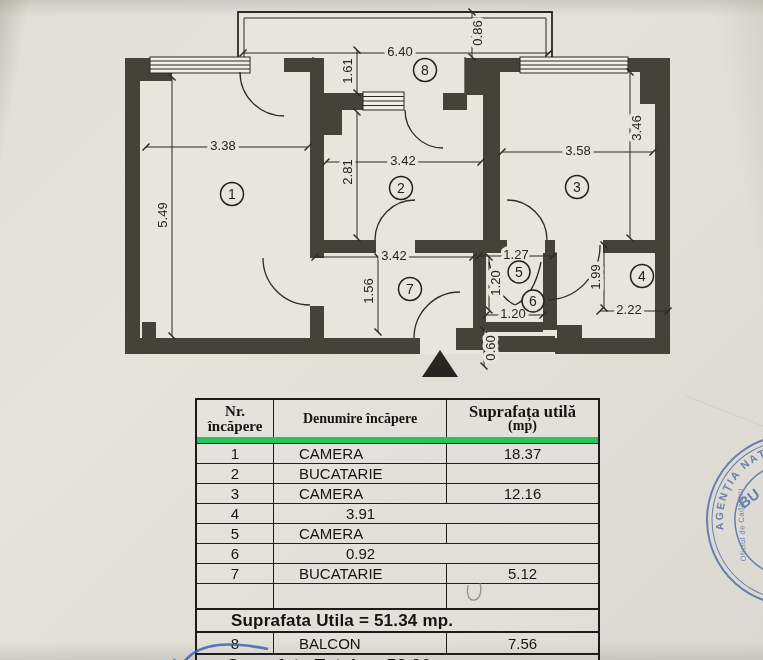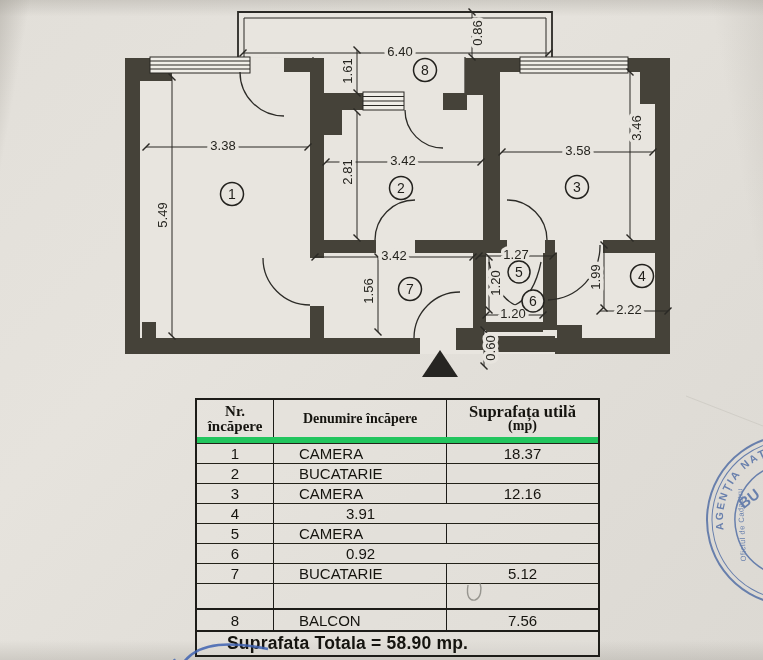--- a/index.html
+++ b/index.html
@@ -248,20 +248,21 @@
     <div class="c c2">BUCATARIE</div>
     <div class="c c3">5.12</div>
   </div>
 
   <div class="trow emptyrow">
     <div class="c c1"></div>
     <div class="c c2"></div>
     <div class="c c3"></div>
   </div>
 
+  <div class="spanrow">Suprafata Utila = 51.34 mp.</div>
 
   <div class="trow drow balconrow">
     <div class="c c1">8</div>
     <div class="c c2">BALCON</div>
     <div class="c c3">7.56</div>
   </div>
 
   <div class="spanrow totalrow">Suprafata Totala = 58.90 mp.</div>
 </div>
 

